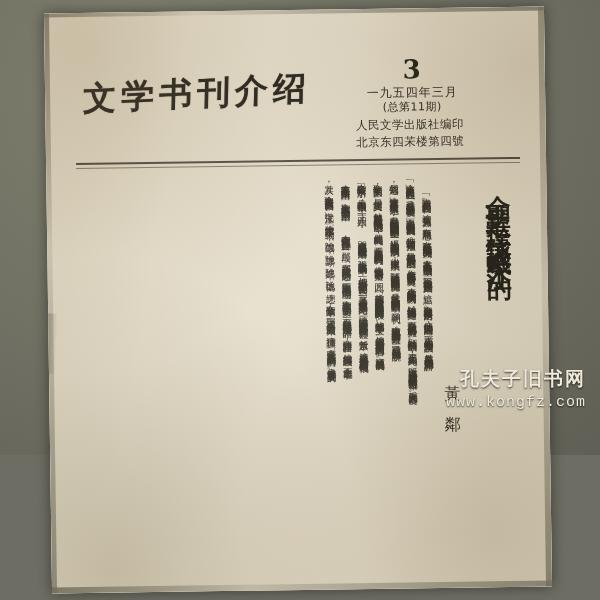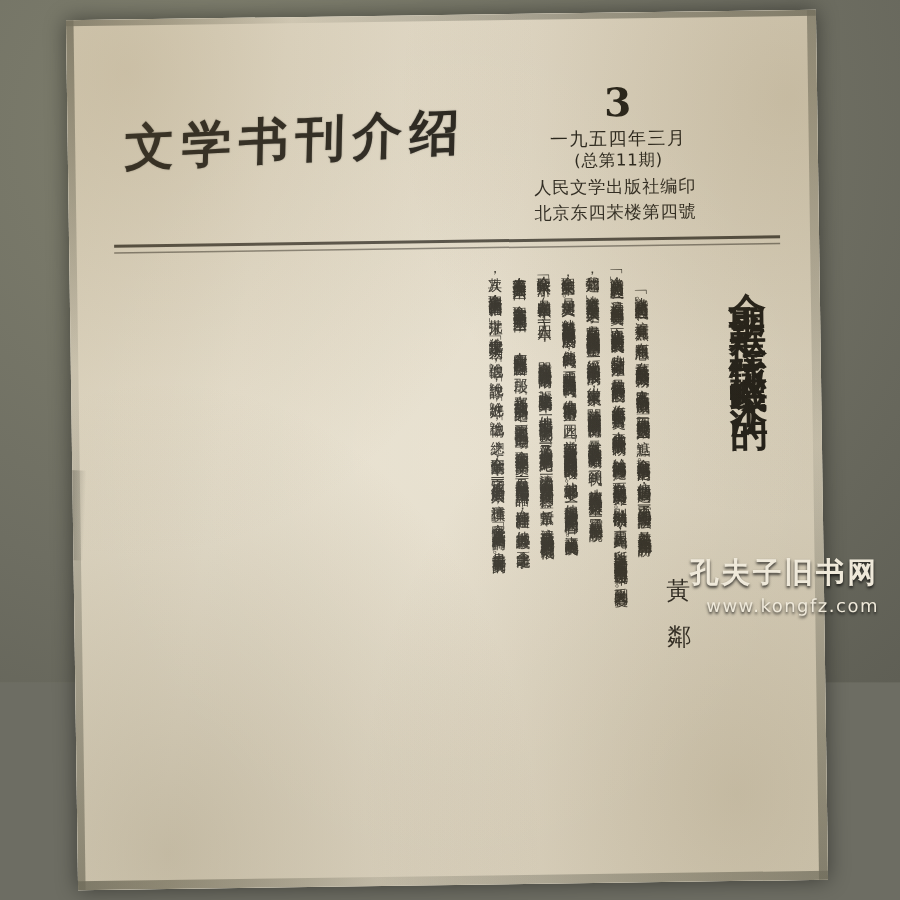--- a/index.html
+++ b/index.html
@@ -188,21 +188,21 @@
   .watermark {
     position: absolute;
     right: 14px;
     bottom: 44px;
     text-align: right;
     color: #efe9da;
     text-shadow: 0 1px 2px rgba(0,0,0,.75);
     font-family: "DejaVu Sans", sans-serif;
   }
   .wm-cn { font-size: 19px; letter-spacing: 2px; font-weight: 700; }
-  .wm-en { font-size: 12px; letter-spacing: 1px; margin-top: 2px; }
+  .wm-en { font-size: 15px; letter-spacing: 1px; margin-top: 2px; font-family: Liberation Mono, monospace; }
 
   .corner-fold {
     position: absolute;
     left: -6px;
     top: 300px;
     width: 14px;
     height: 60px;
     background: linear-gradient(90deg, rgba(90,90,80,.6), rgba(90,90,80,0));
     transform: rotate(3deg);
     pointer-events: none;

